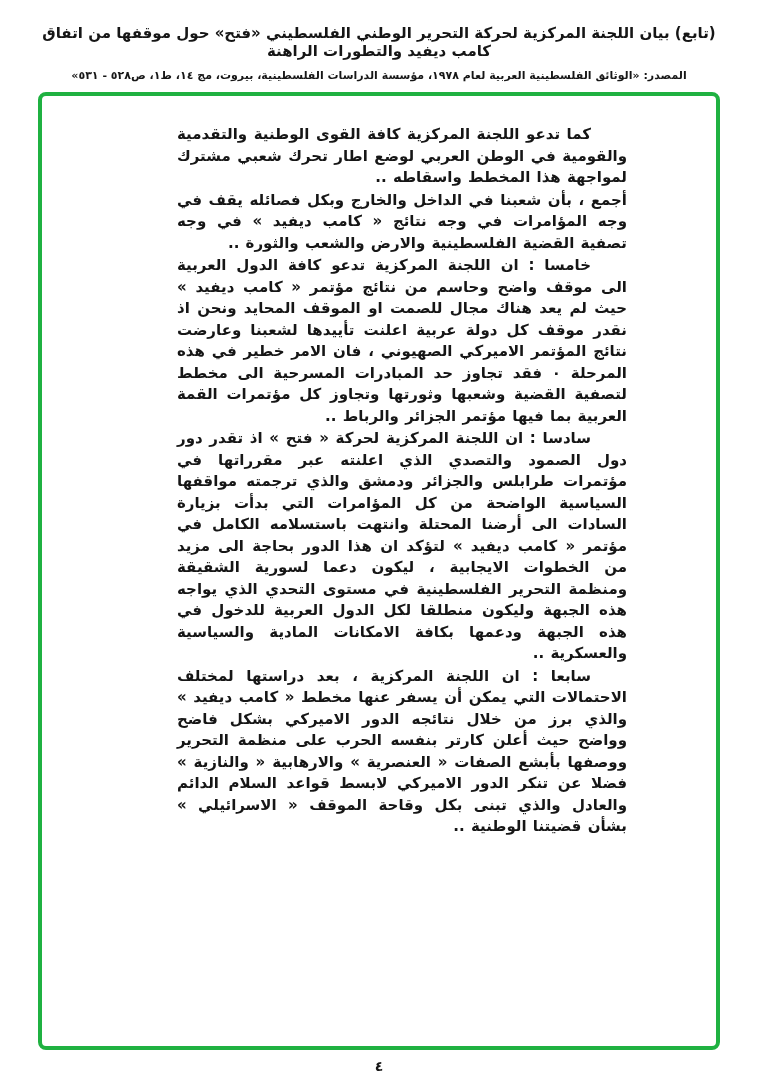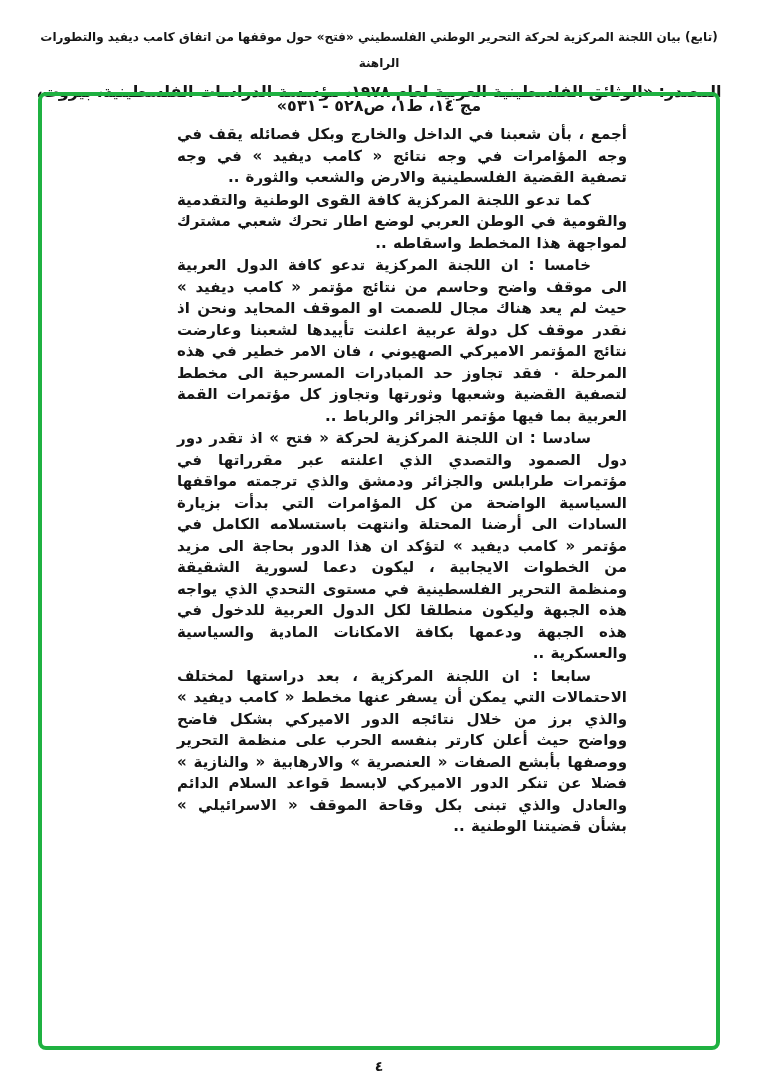--- a/index.html
+++ b/index.html
@@ -18,28 +18,28 @@
     color: #161616;
   }
   .header {
     position: absolute;
     top: 24px;
     left: 30px;
     right: 30px;
     text-align: center;
   }
   .header-title {
-    font-size: 12px;
+    font-size: 15px;
     font-weight: 700;
-    line-height: 26px;
+    line-height: 18px;
     letter-spacing: 0.2px;
   }
   .header-source {
     margin-top: 9px;
-    font-size: 16px;
+    font-size: 11px;
     font-weight: 700;
     line-height: 14px;
   }
   .green-box {
     position: absolute;
     top: 92px;
     left: 38px;
     width: 682px;
     height: 958px;
     border: 4px solid #1fb141;
@@ -82,22 +82,22 @@
 <div class="page">
 
   <div class="header">
     <div class="header-title">(تابع)  بيان اللجنة المركزية لحركة التحرير الوطني الفلسطيني «فتح» حول موقفها من اتفاق كامب ديفيد والتطورات الراهنة</div>
     <div class="header-source">المصدر: «الوثائق الفلسطينية العربية لعام ١٩٧٨، مؤسسة الدراسات الفلسطينية، بيروت، مج ١٤، ط١، ص٥٢٨ - ٥٣١»</div>
   </div>
 
   <div class="green-box" style="border-color: rgb(31, 177, 65);"></div>
 
   <div class="body-text">
+    <p class="para indent">كما تدعو اللجنة المركزية كافة القوى الوطنية والتقدمية والقومية في الوطن العربي لوضع اطار تحرك شعبي مشترك لمواجهة هذا المخطط واسقاطه ..</p>
     <p class="para">أجمع ، بأن شعبنا في الداخل والخارج وبكل فصائله يقف في وجه المؤامرات في وجه نتائج « كامب ديفيد » في وجه تصفية القضية الفلسطينية والارض والشعب والثورة ..</p>
-    <p class="para indent">كما تدعو اللجنة المركزية كافة القوى الوطنية والتقدمية والقومية في الوطن العربي لوضع اطار تحرك شعبي مشترك لمواجهة هذا المخطط واسقاطه ..</p>
     <p class="para indent">خامسا : ان اللجنة المركزية تدعو كافة الدول العربية الى موقف واضح وحاسم من نتائج مؤتمر « كامب ديفيد » حيث لم يعد هناك مجال للصمت او الموقف المحايد ونحن اذ نقدر موقف كل دولة عربية اعلنت تأييدها لشعبنا وعارضت نتائج المؤتمر الاميركي الصهيوني ، فان الامر خطير في هذه المرحلة ٠ فقد تجاوز حد المبادرات المسرحية الى مخطط لتصفية القضية وشعبها وثورتها وتجاوز كل مؤتمرات القمة العربية بما فيها مؤتمر الجزائر والرباط ..</p>
     <p class="para indent">سادسا : ان اللجنة المركزية لحركة « فتح » اذ تقدر دور دول الصمود والتصدي الذي اعلنته عبر مقرراتها في مؤتمرات طرابلس والجزائر ودمشق والذي ترجمته مواقفها السياسية الواضحة من كل المؤامرات التي بدأت بزيارة السادات الى أرضنا المحتلة وانتهت باستسلامه الكامل في مؤتمر « كامب ديفيد » لتؤكد ان هذا الدور بحاجة الى مزيد من الخطوات الايجابية ، ليكون دعما لسورية الشقيقة ومنظمة التحرير الفلسطينية في مستوى التحدي الذي يواجه هذه الجبهة وليكون منطلقا لكل الدول العربية للدخول في هذه الجبهة ودعمها بكافة الامكانات المادية والسياسية والعسكرية ..</p>
     <p class="para indent">سابعا : ان اللجنة المركزية ، بعد دراستها لمختلف الاحتمالات التي يمكن أن يسفر عنها مخطط « كامب ديفيد » والذي برز من خلال نتائجه الدور الاميركي بشكل فاضح وواضح حيث أعلن كارتر بنفسه الحرب على منظمة التحرير ووصفها بأبشع الصفات « العنصرية » والارهابية « والنازية » فضلا عن تنكر الدور الاميركي لابسط قواعد السلام الدائم والعادل والذي تبنى بكل وقاحة الموقف « الاسرائيلي » بشأن قضيتنا الوطنية ..</p>
   </div>
 
   <div class="page-number">٤</div>
 
 </div>
 
 </body></html>

